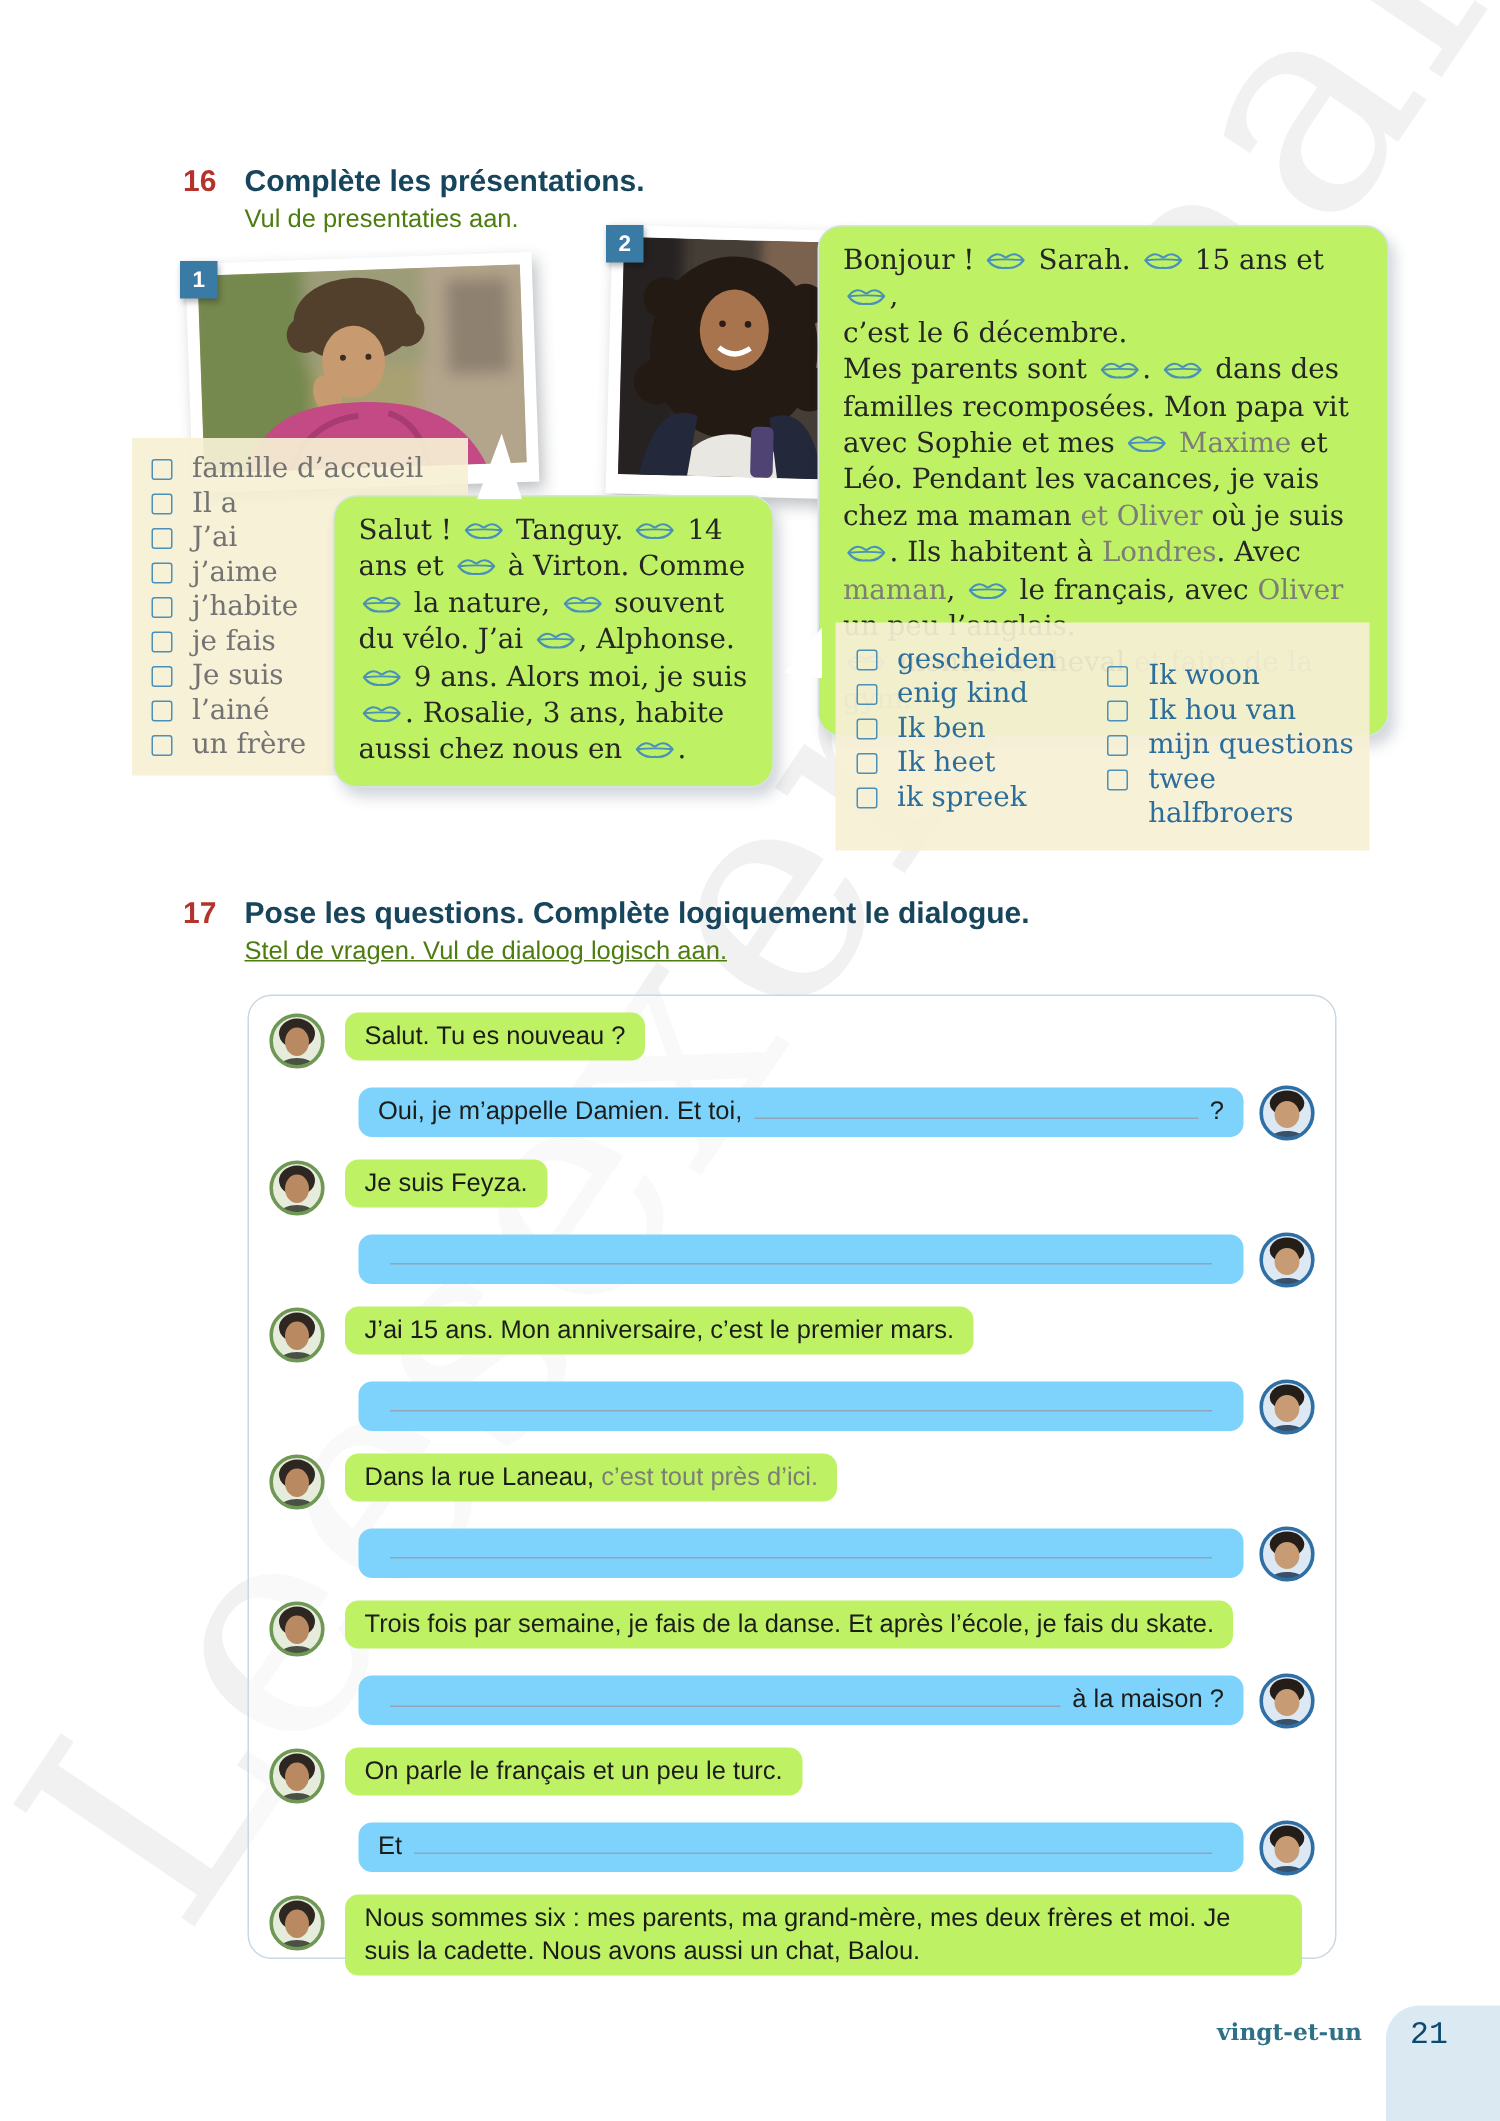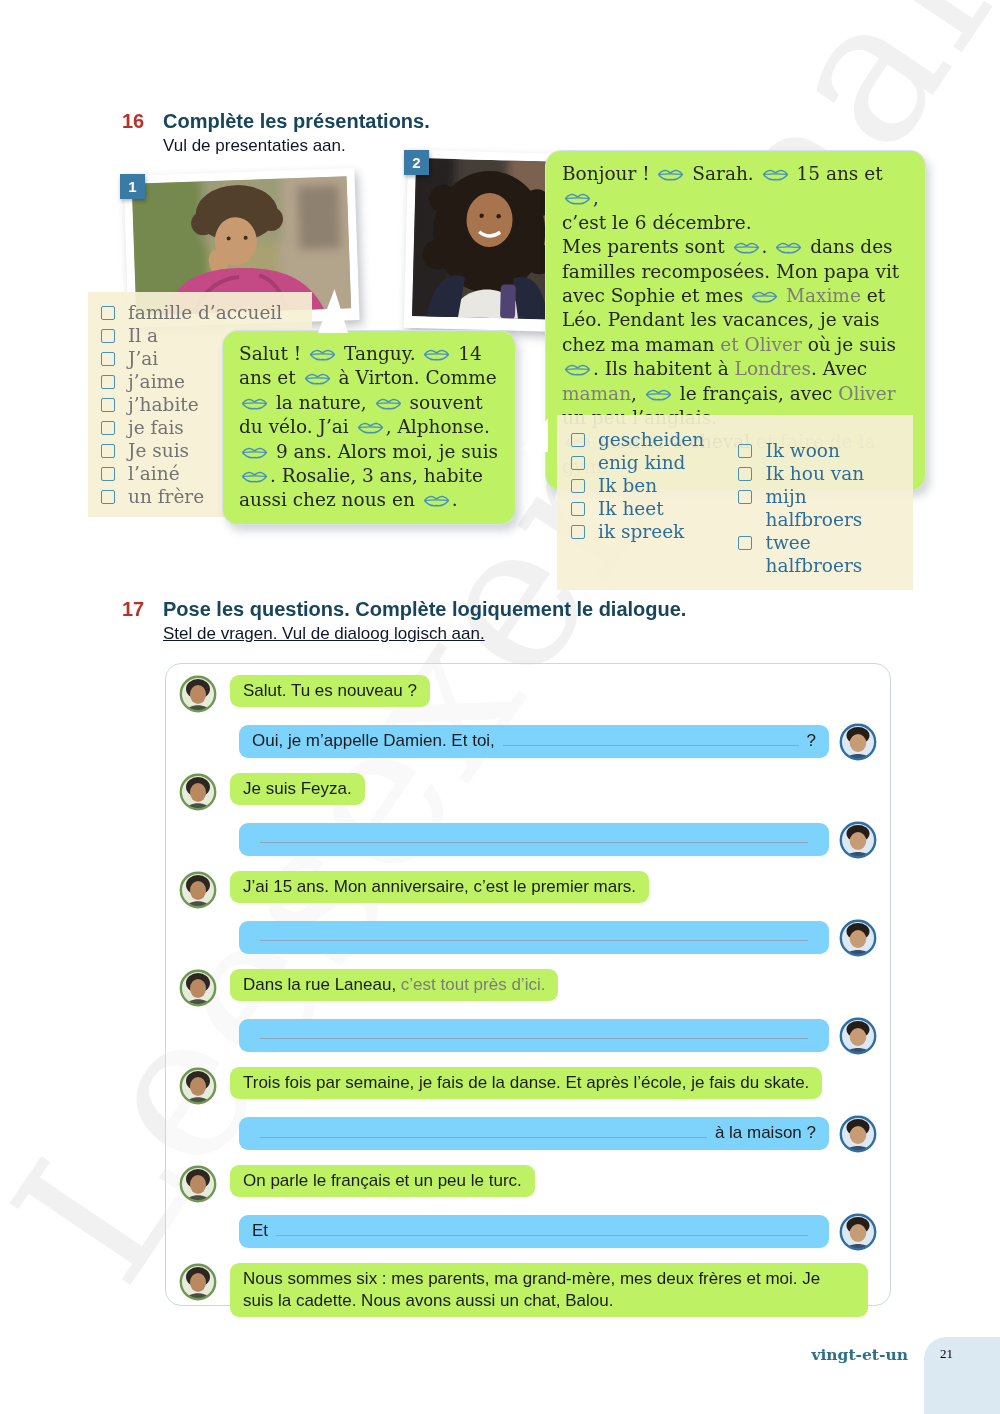--- a/index.html
+++ b/index.html
@@ -5,21 +5,21 @@
   html,body{margin:0;padding:0;background:#888;}
   .page{position:relative;width:1000px;height:1414px;background:#ffffff;overflow:hidden;
         font-family:"Liberation Sans",sans-serif;margin:0 auto;}
   
   .watermark{position:absolute;left:-30px;top:1190px;font-family:"DejaVu Serif",serif;
       font-size:200px;letter-spacing:4px;color:rgba(70,70,70,0.075);white-space:nowrap;
       transform:rotate(-56deg);transform-origin:0 0;pointer-events:none;}
   
   .ex-num{position:absolute;left:122px;font-size:20px;font-weight:bold;color:#b5332d;}
   .ex-title{position:absolute;left:163px;font-size:20px;font-weight:bold;color:#17455c;}
-  .ex-sub{position:absolute;left:163px;font-size:17px;color:#0f172a;}
+  .ex-sub{position:absolute;left:163px;font-size:17px;color:#4d7c0f;}
   
   .photo-card{position:absolute;background:#fff;padding:8px;box-shadow:3px 5px 10px rgba(40,50,60,.3);}
   #photo1{left:126px;top:172px;transform:rotate(-2deg);}
   #photo2{left:406px;top:152px;transform:rotate(1.5deg);}
   .badge{position:absolute;width:25px;height:25px;background:#3a7ba6;color:#fff;font-size:15px;
       font-weight:bold;display:flex;align-items:center;justify-content:center;
       box-shadow:1px 2px 4px rgba(0,0,0,.3);z-index:4;}
   #badge1{left:120px;top:174px;} #badge2{left:404px;top:150px;}
   
   .wordbox{position:absolute;background:rgba(246,240,213,0.92);box-sizing:border-box;}
@@ -56,22 +56,22 @@
   .drow.left .dbubble{background:#bef264;max-width:612px;}
   .drow.right .dbubble{background:#7dd3fc;flex:1;margin-left:60px;display:flex;
       align-items:baseline;min-height:23px;}
   .blank-line{flex:1;border-bottom:1.4px solid #8fa6b8;height:14px;margin:0 8px;min-width:40px;}
   .drow.right .pre,.drow.right .suf{white-space:nowrap;}
   
   #footer-word{position:absolute;right:92px;top:1345px;font-family:"DejaVu Serif",serif;
       font-size:15.5px;font-weight:600;color:#2d7087;}
   #page-box{position:absolute;right:0;bottom:0;width:76px;height:77px;background:#dbe9f3;
       border-top-left-radius:22px;}
-  #page-num{position:absolute;left:16px;top:9px;font-family:Liberation Serif, serif;
-      font-size:13px;color:#000000;}
+  #page-num{position:absolute;left:16px;top:9px;font-family:Liberation Mono, monospace;
+      font-size:21px;color:#0c4a6e;}
 </style>
 </head>
 <body>
 
 <div class="page">
 
   <div class="watermark">Leesexemplaar</div>
 
   <div class="ex-num" style="top:110px;">16</div>
   <div class="ex-title" style="top:110px;">Complète les présentations.</div>
@@ -258,21 +258,21 @@
         <div class="word-item">
           <span class="cb"></span>
           <span>Ik woon</span>
         </div>
         <div class="word-item">
           <span class="cb"></span>
           <span>Ik hou van</span>
         </div>
         <div class="word-item">
           <span class="cb"></span>
-          <span>mijn halfbroers</span>
+          <span>mijn questions</span>
         </div>
         <div class="word-item">
           <span class="cb"></span>
           <span>twee halfbroers</span>
         </div>
       </div>
   </div>
 
   <div class="ex-num" style="top:598px;">17</div>
   <div class="ex-title" style="top:598px;">Pose les questions. Complète logiquement le dialogue.</div>

